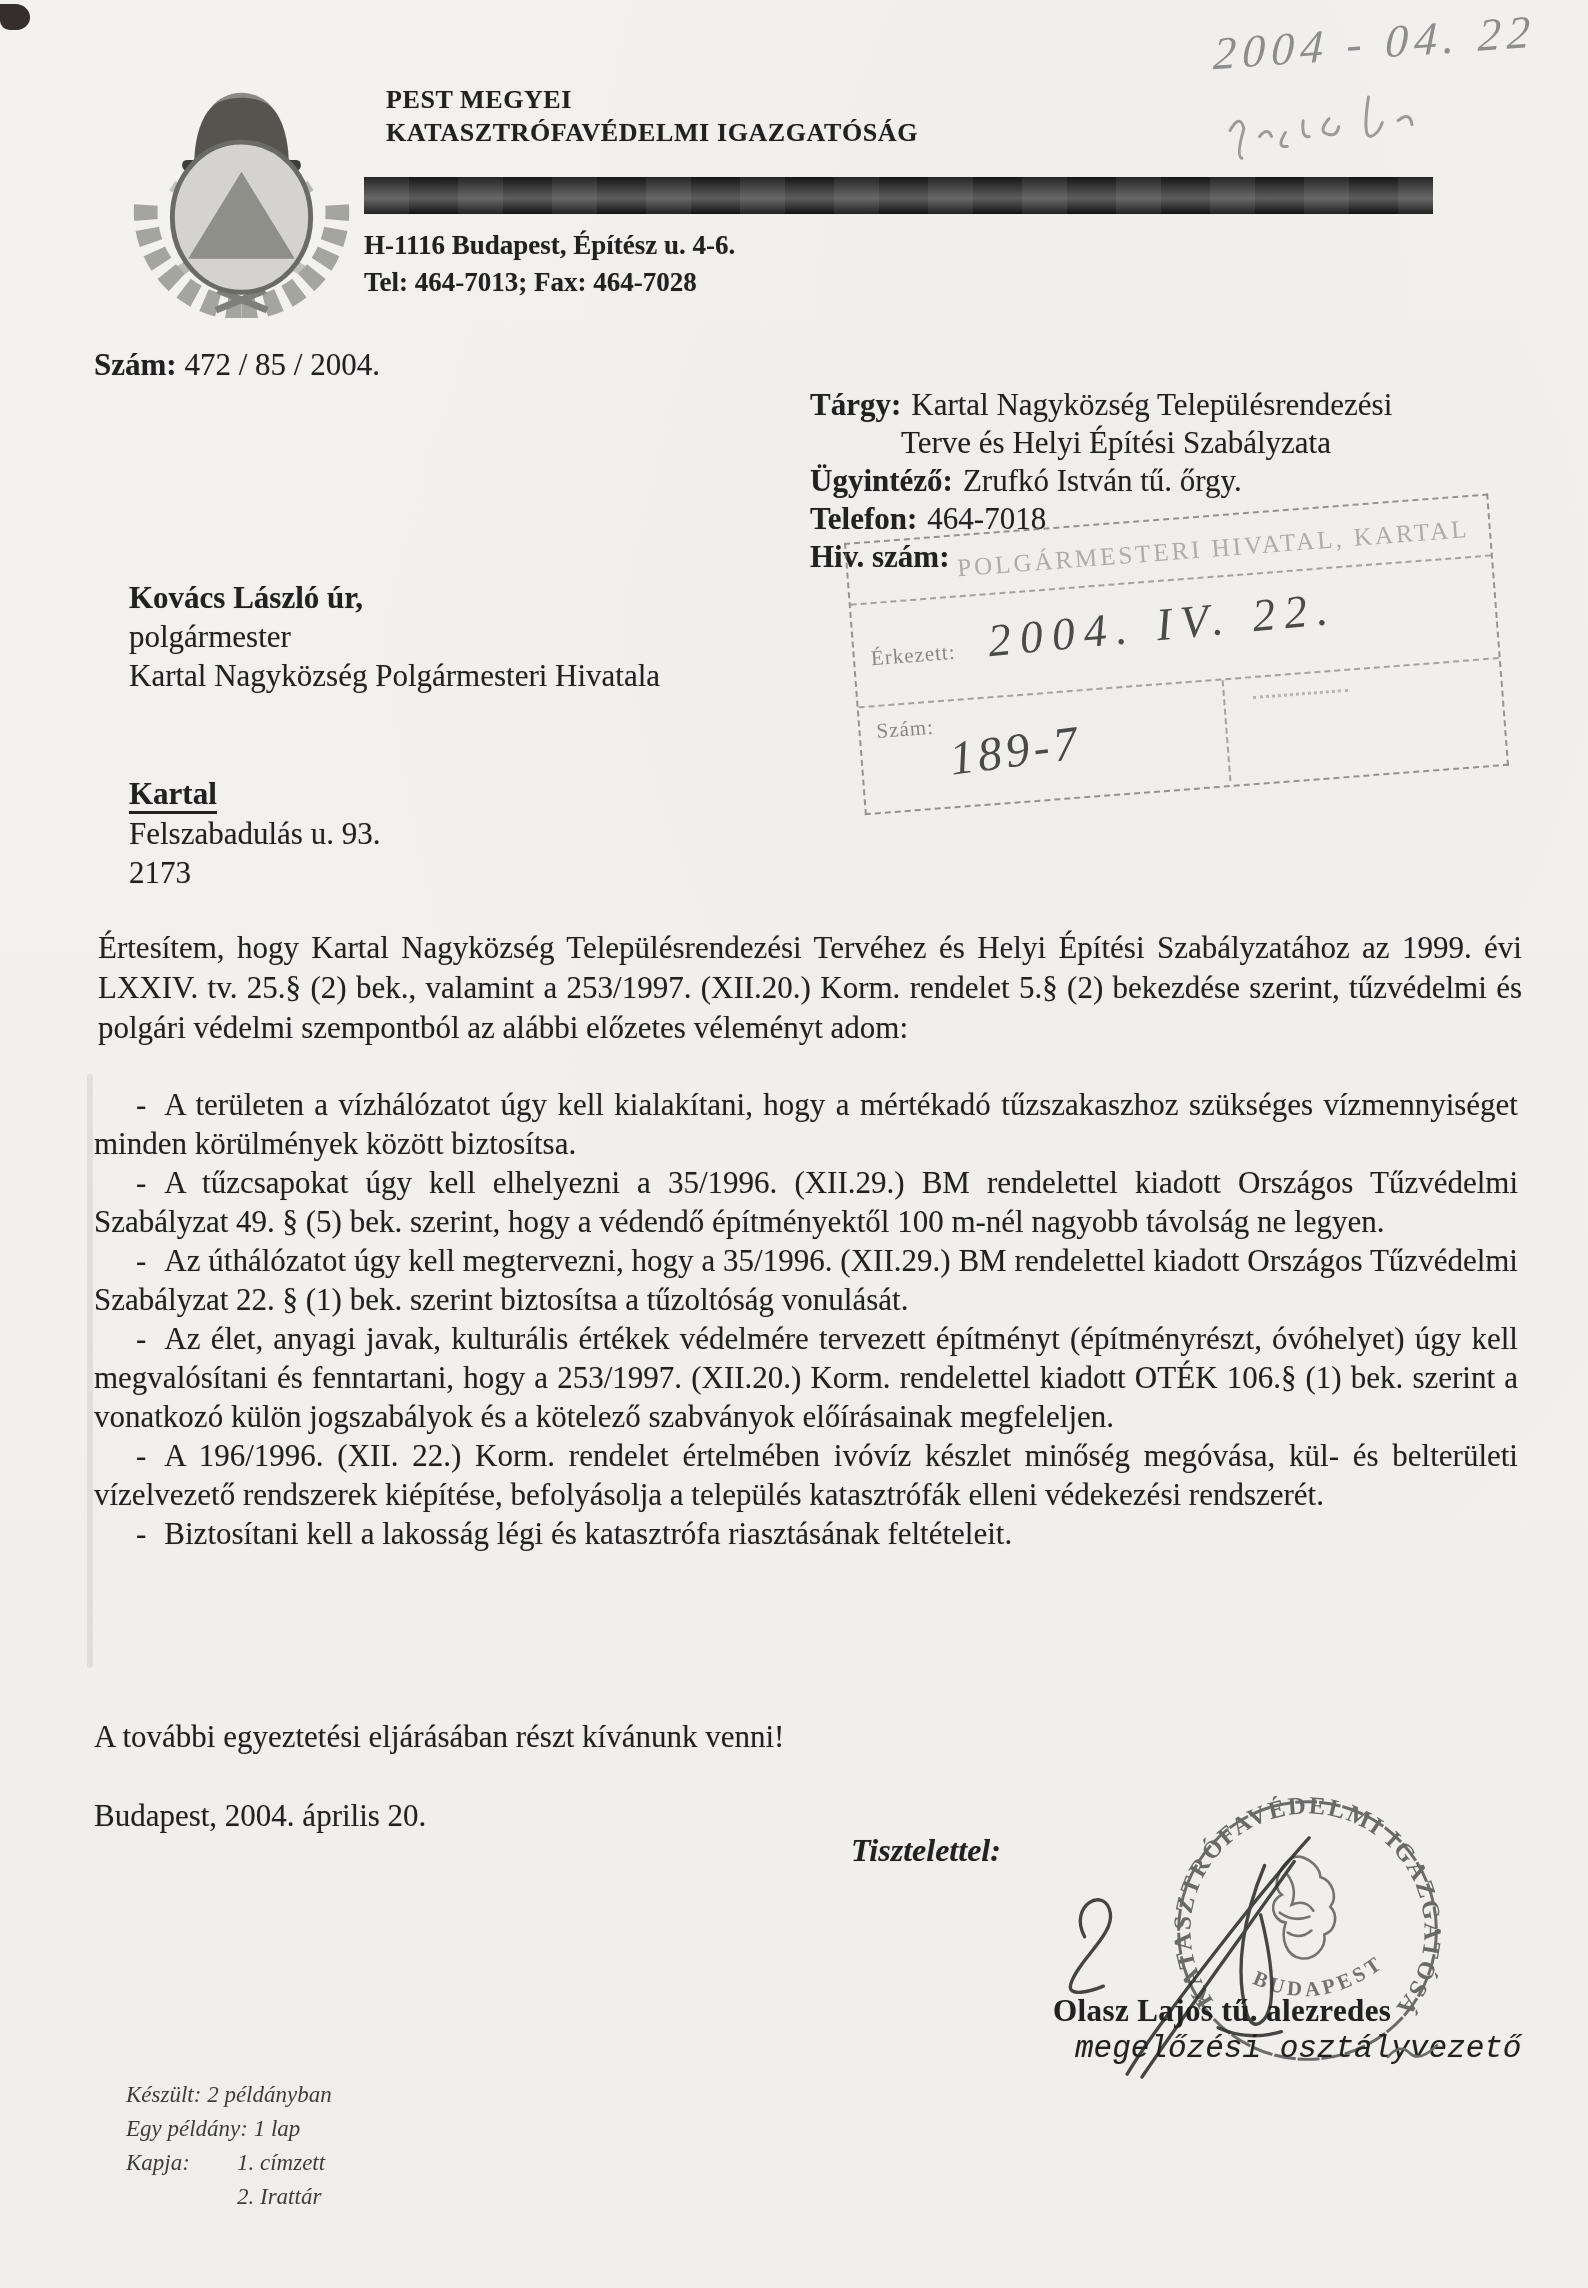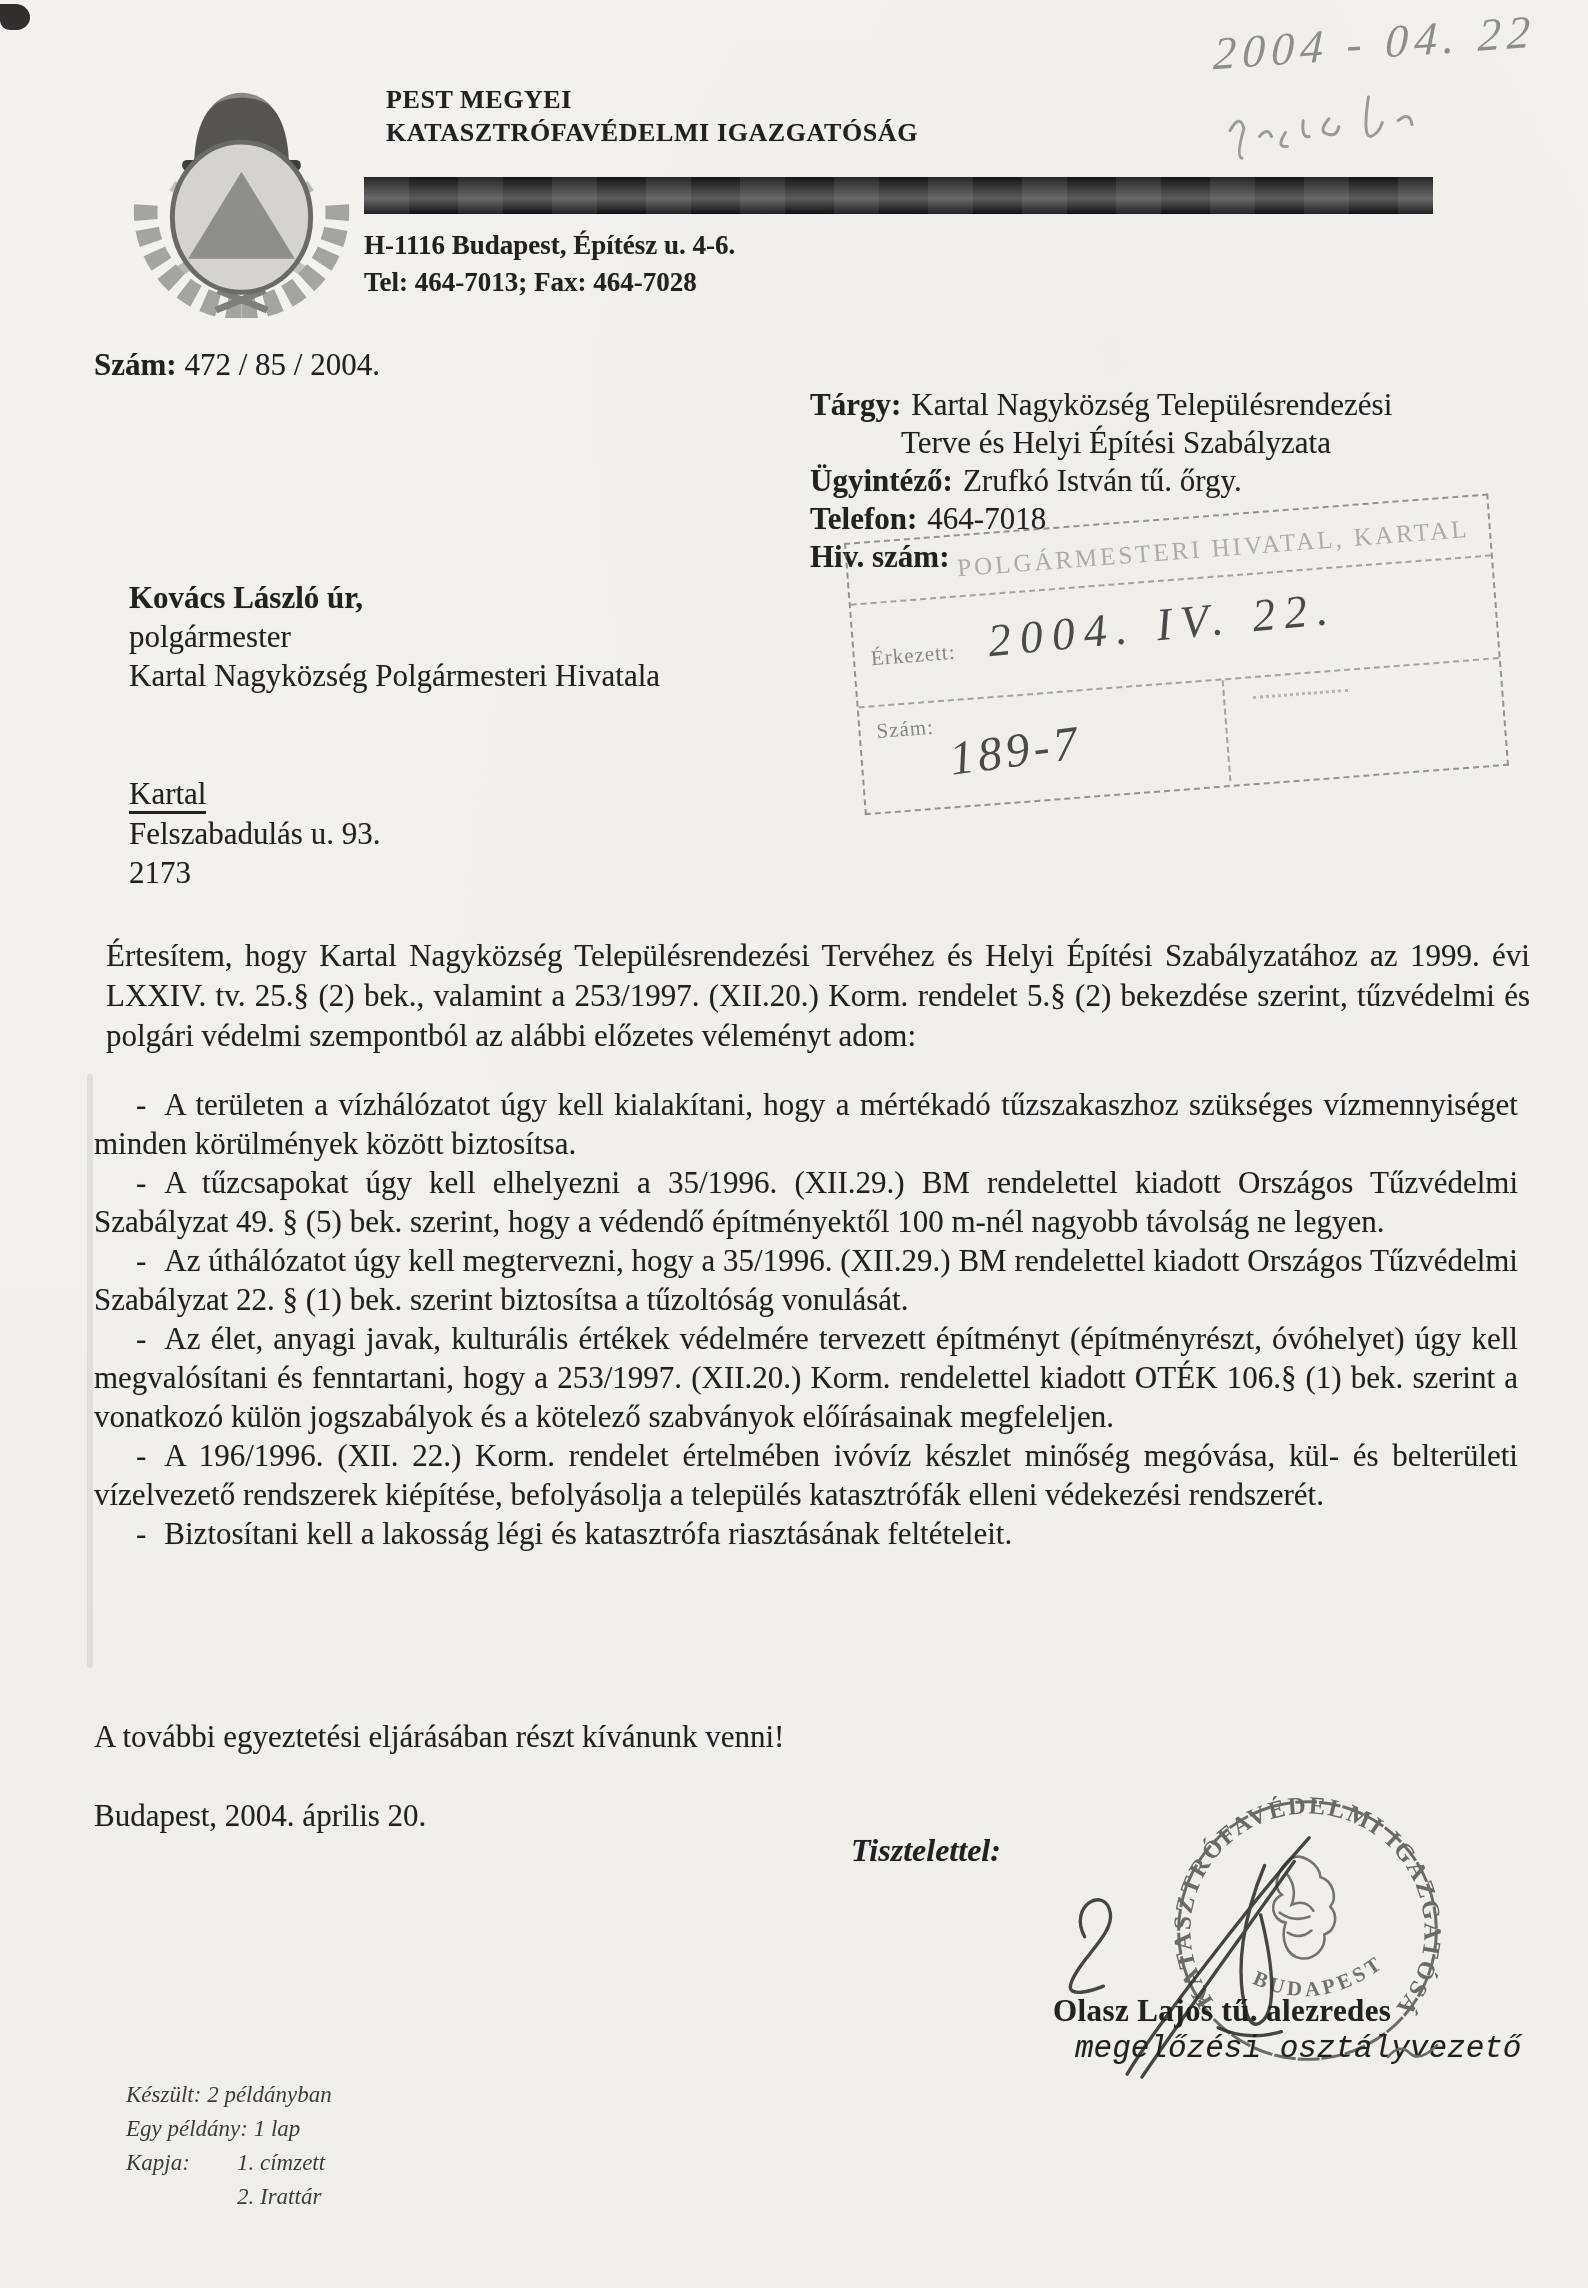--- a/index.html
+++ b/index.html
@@ -43,24 +43,24 @@
   .rcv-mid .hand{position:absolute;left:134px;top:16px;font-size:46px;letter-spacing:9px;transform:rotate(-1deg);}
   .rcv-bot{position:relative;height:101px;display:flex;}
   .rcv-cell-l{position:relative;width:57%;border-right:2px dashed rgba(112,112,112,.6);box-sizing:border-box;}
   .rcv-bot .sm{left:16px;top:12px;}
   .rcv-cell-l .hand{position:absolute;left:87px;top:26px;font-size:48px;letter-spacing:4px;transform:rotate(-3deg);}
   .rcv-cell-r{position:relative;flex:1;}
   .rcv-mark{position:absolute;left:28px;top:18px;width:95px;border-top:3px dotted rgba(110,110,110,.45);}
   
   .addressee{position:absolute;left:129px;top:578px;font-size:31px;line-height:39px;}
   .addr2{position:absolute;left:129px;top:774px;font-size:31px;line-height:39px;}
-  .city{font-weight:normal;border-bottom:3px solid #222;display:inline-block;line-height:34px;text-align:center;}
+  .city{font-weight:bold;border-bottom:3px solid #222;display:inline-block;line-height:34px;text-align:center;}
   .bold{font-weight:bold;}
   
-  .intro{position:absolute;left:94px;top:924px;width:1424px;font-size:31px;line-height:40px;text-align:justify;margin:12px;}
+  .intro{position:absolute;left:94px;top:924px;width:1424px;font-size:31px;line-height:40px;text-align:justify;margin:4px;}
   .bullets{position:absolute;left:94px;top:1085px;width:1424px;font-size:31px;line-height:39px;text-align:justify;}
   .bullets p{margin:0;text-indent:42px;}
   .b-dash{margin-right:18px;}
   .closing{position:absolute;left:94px;top:1719px;font-size:31px;}
   .dateline{position:absolute;left:94px;top:1798px;font-size:31px;}
   .salut{position:absolute;left:851px;top:1832px;font-size:32px;font-weight:bold;font-style:italic;}
   
   .stamp-svg{position:absolute;left:1139px;top:1764px;opacity:.82;}
   .sig-svg{position:absolute;left:1010px;top:1820px;}
   .sig-name{position:absolute;left:1053px;top:1993px;font-size:31px;font-weight:bold;letter-spacing:0.4px;}

